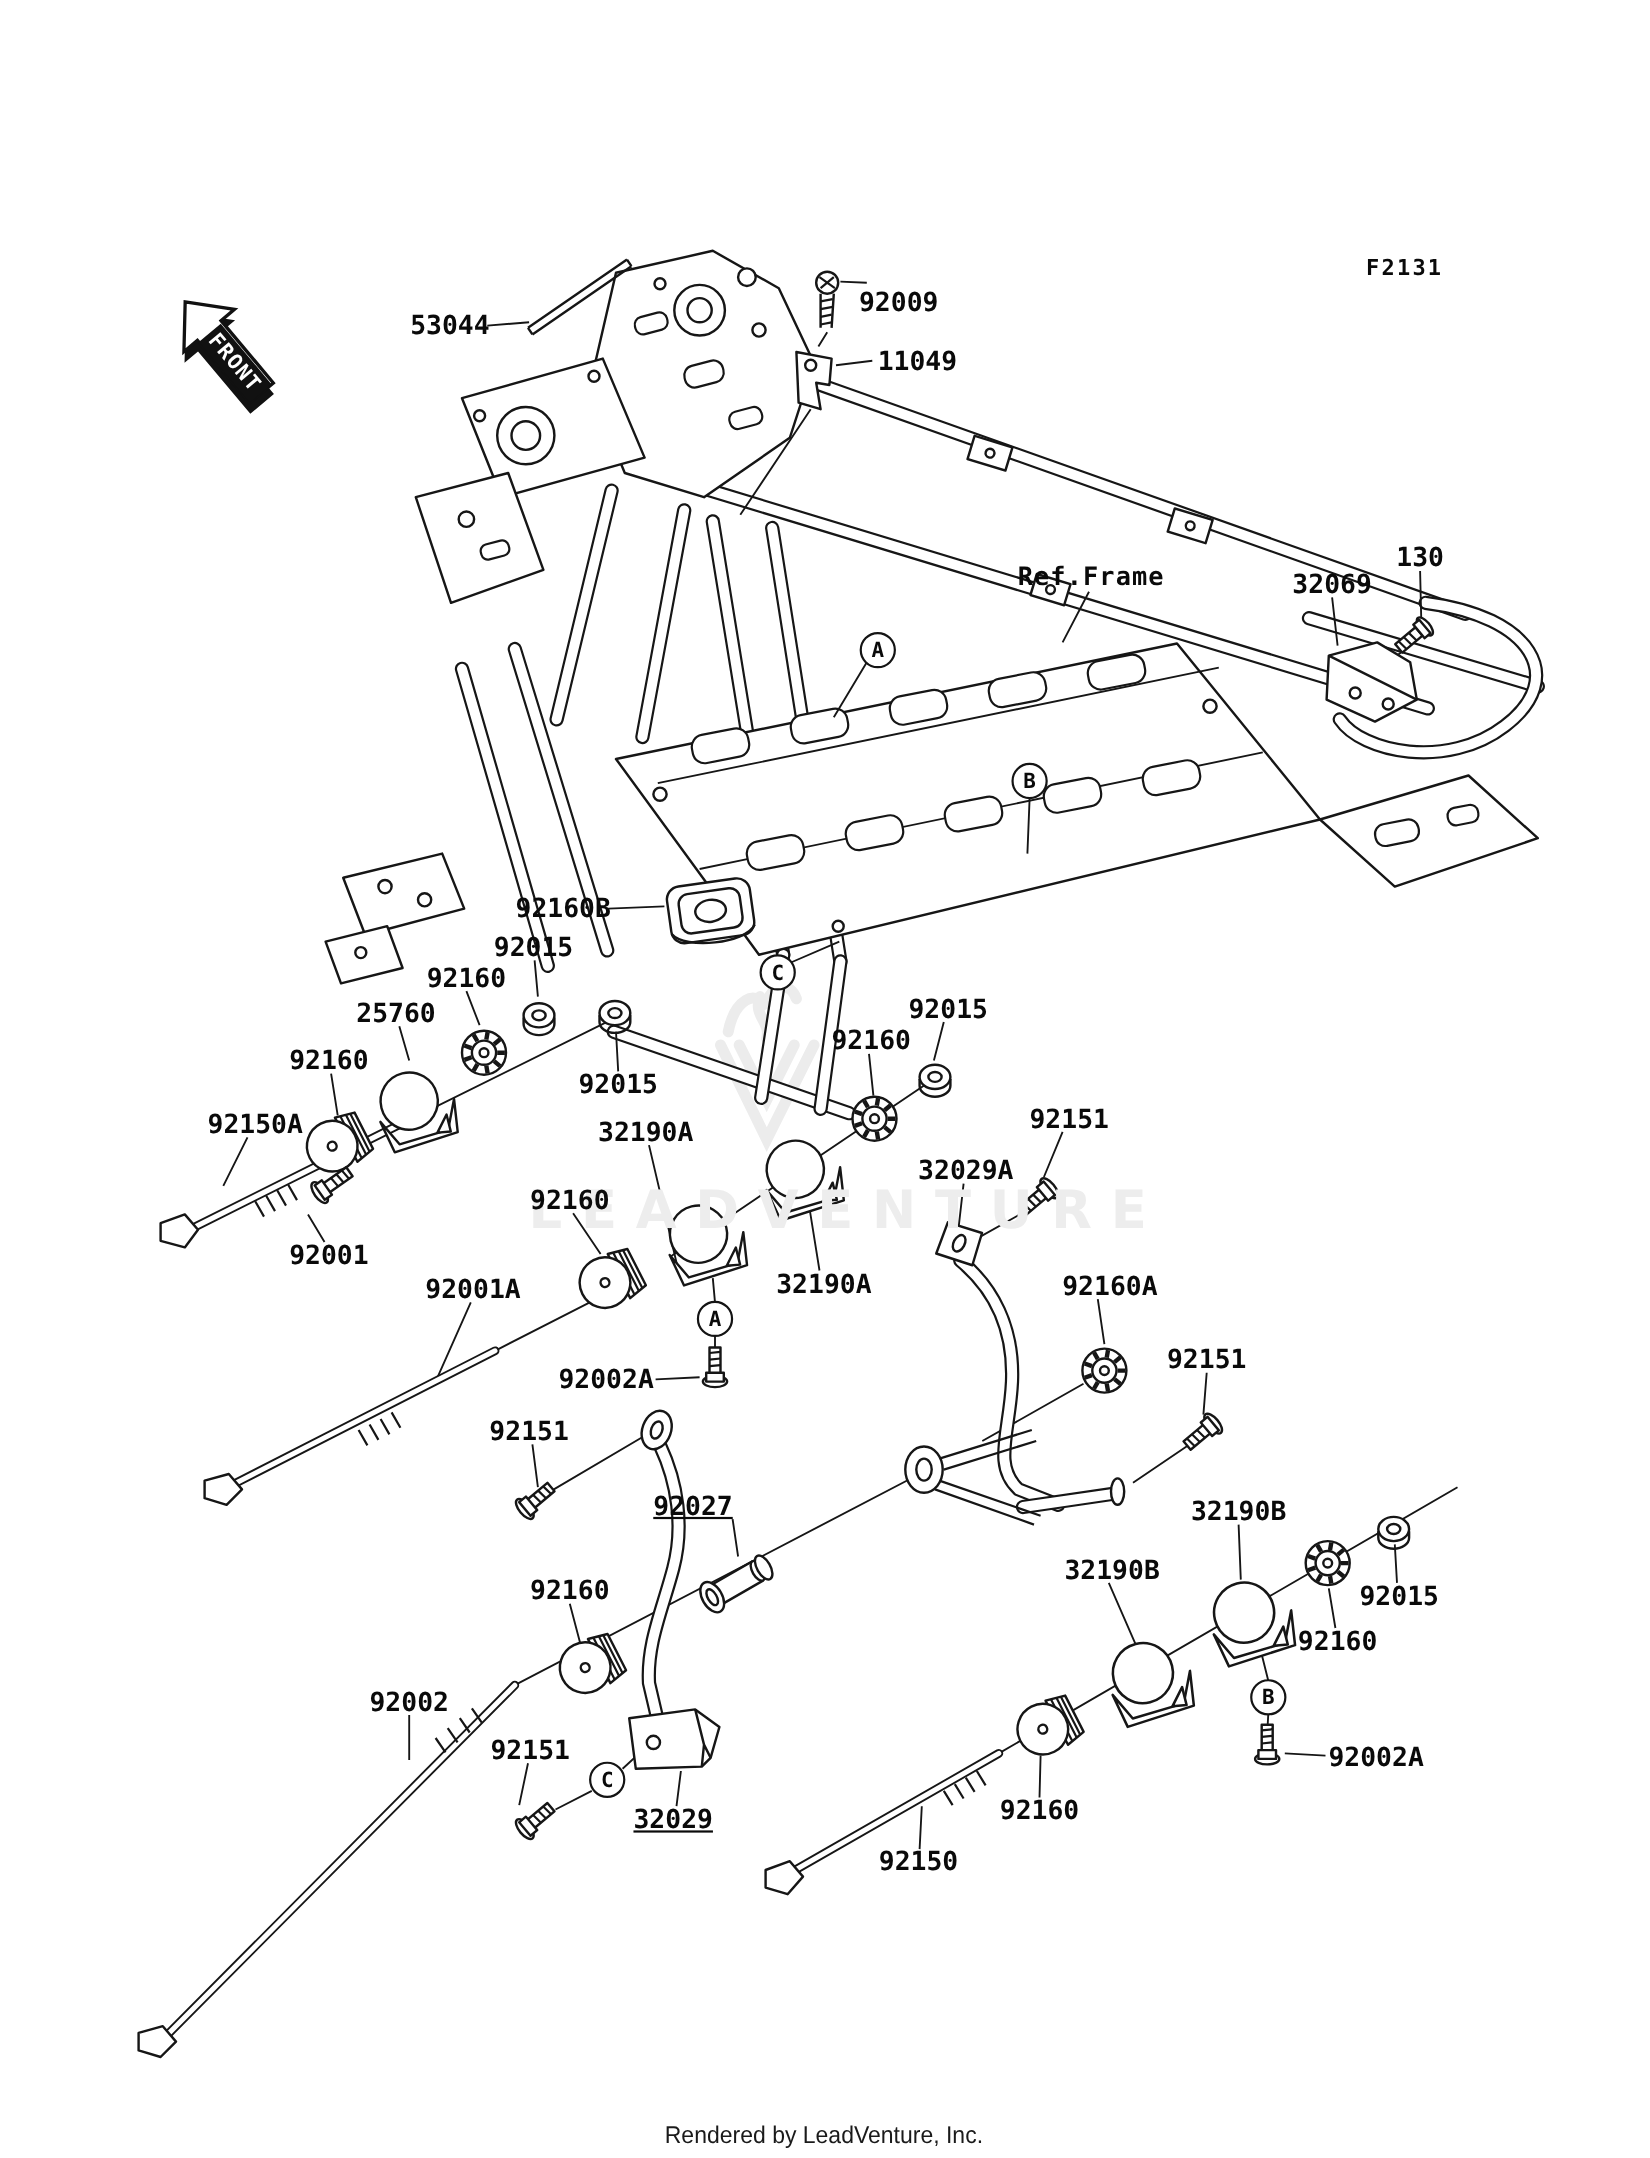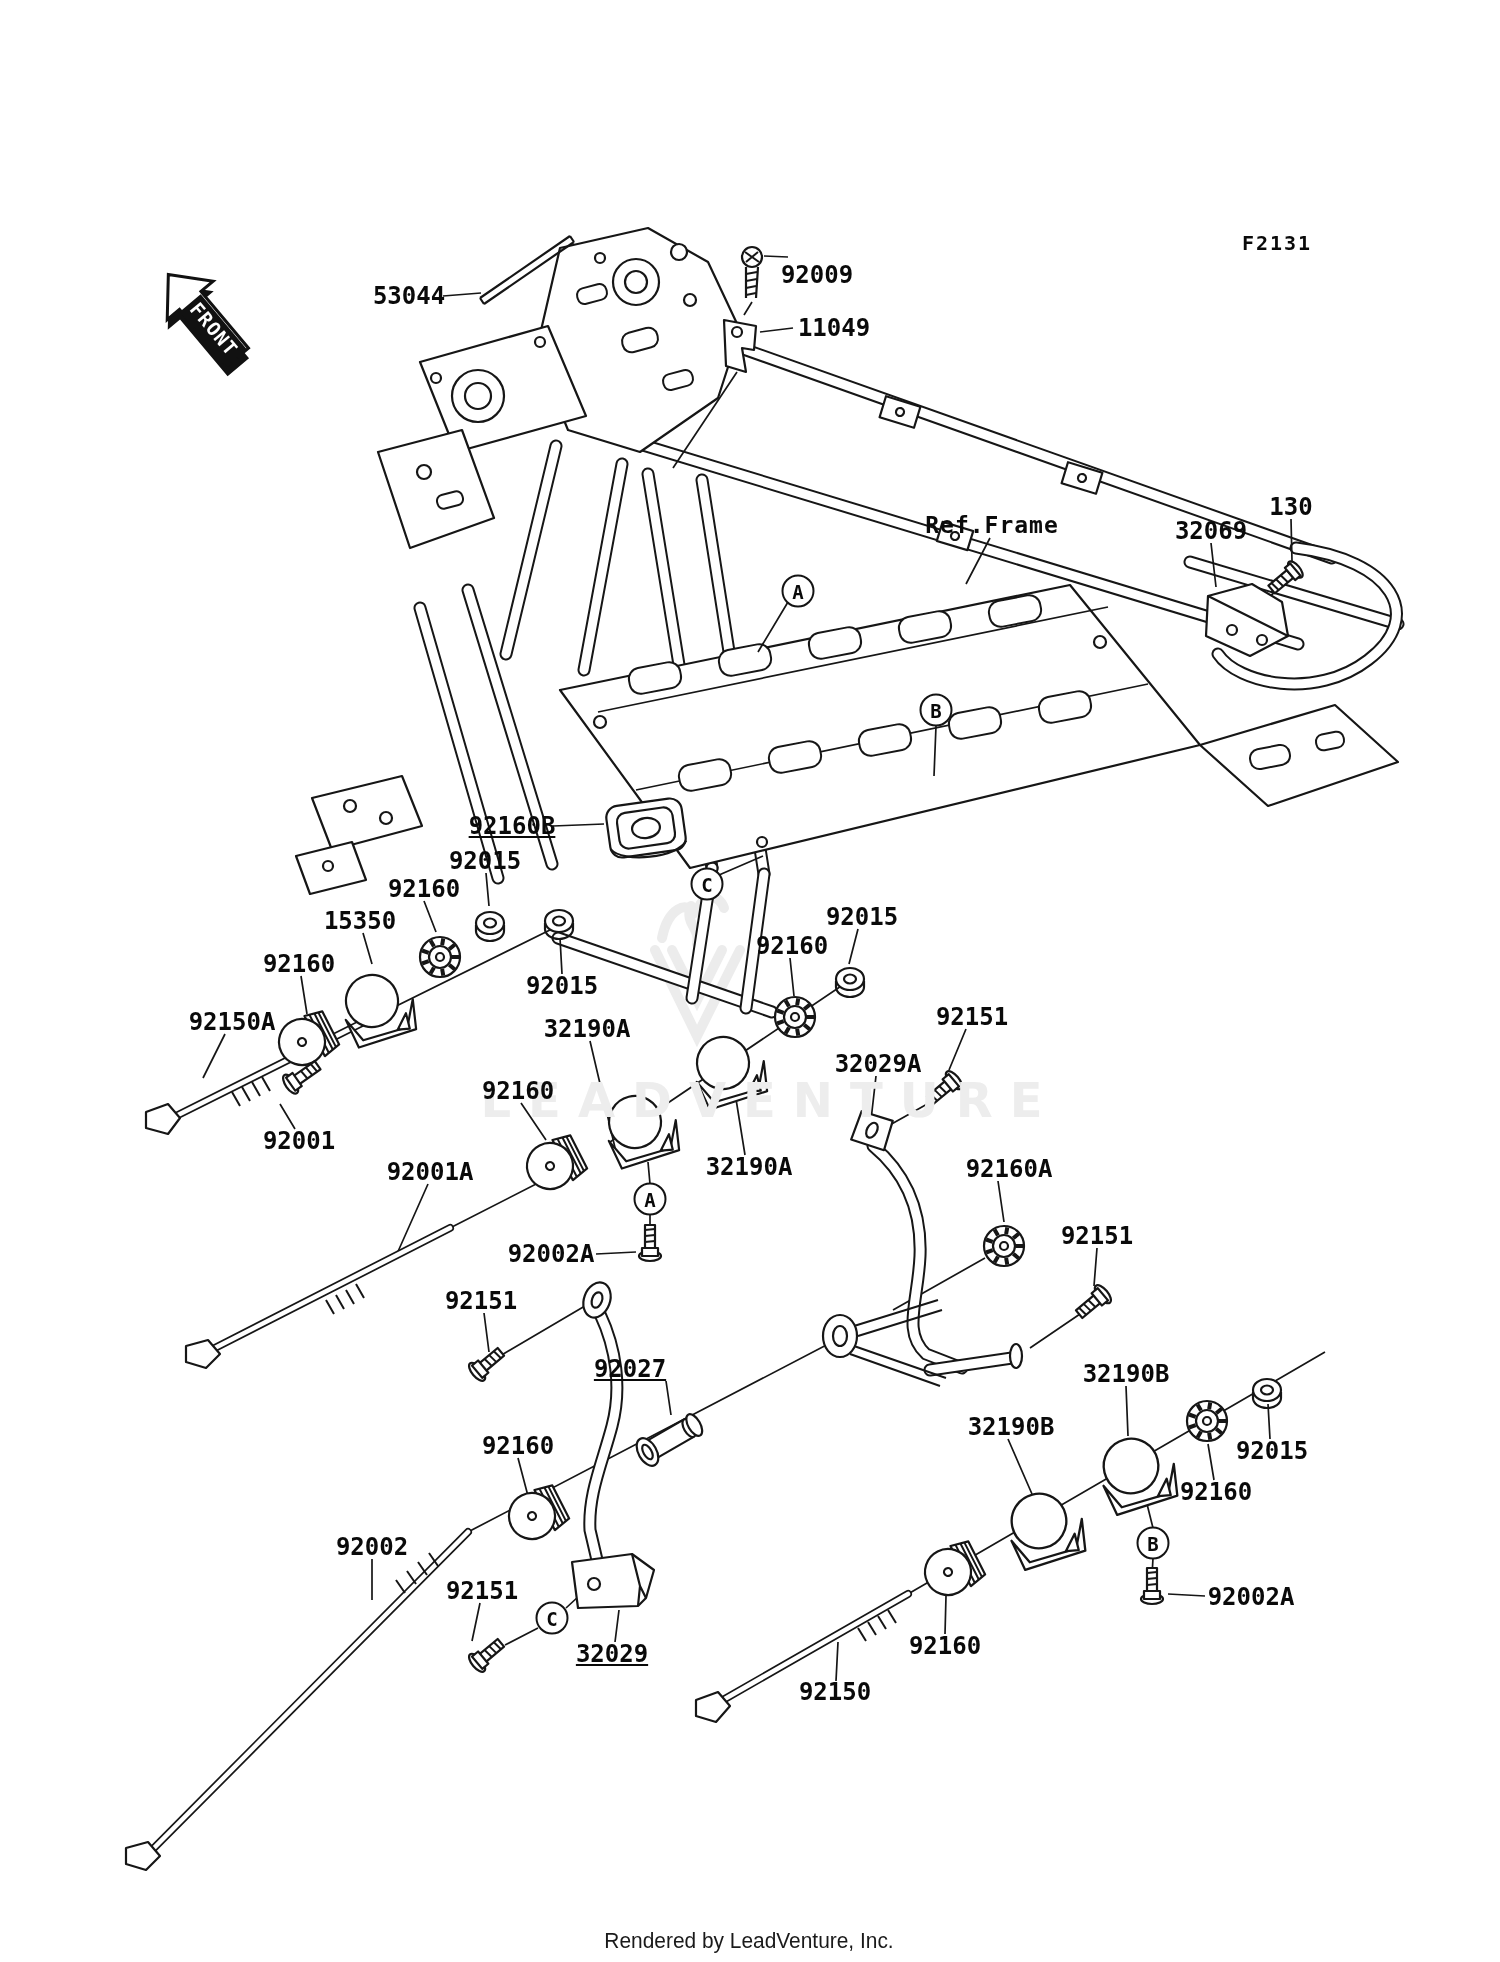--- a/index.html
+++ b/index.html
@@ -412,24 +412,24 @@
 
   <div id="watermark-text" style="left:770px;top:1100px;">LEADVENTURE</div>
   <div id="fig-code" style="left:1277px;top:243px;">F2131</div>
   <div id="ref-frame-label" style="left:992px;top:525px;">Ref.Frame</div>
   <div id="labels-layer">
       <div class="plabel" style="left: 409px; top: 296px;">53044</div>
       <div class="plabel" style="left: 817px; top: 243px; margin-top: 32px;">92009</div>
       <div class="plabel" style="left: 834px; top: 328px;">11049</div>
       <div class="plabel" style="left: 1211px; top: 531px;">32069</div>
       <div class="plabel" style="left: 1291px; top: 507px;">130</div>
-      <div class="plabel" style="left: 512px; top: 826px; text-decoration: underline;">92160B</div>
+      <div class="plabel" style="left: 512px; top: 826px;">92160B</div>
       <div class="plabel" style="left: 485px; top: 861px;">92015</div>
       <div class="plabel" style="left: 424px; top: 889px;">92160</div>
-      <div class="plabel" style="left: 360px; top: 921px;">15350</div>
+      <div class="plabel" style="left: 360px; top: 921px;">25760</div>
       <div class="plabel" style="left: 299px; top: 964px;">92160</div>
       <div class="plabel" style="left: 232px; top: 1022px;">92150A</div>
       <div class="plabel" style="left: 299px; top: 1141px;">92001</div>
       <div class="plabel" style="left: 430px; top: 1172px;">92001A</div>
       <div class="plabel" style="left: 562px; top: 986px;">92015</div>
       <div class="plabel" style="left: 587px; top: 1029px;">32190A</div>
       <div class="plabel" style="left: 518px; top: 1091px;">92160</div>
       <div class="plabel" style="left: 792px; top: 946px;">92160</div>
       <div class="plabel" style="left: 862px; top: 917px;">92015</div>
       <div class="plabel" style="left: 972px; top: 1017px;">92151</div>

